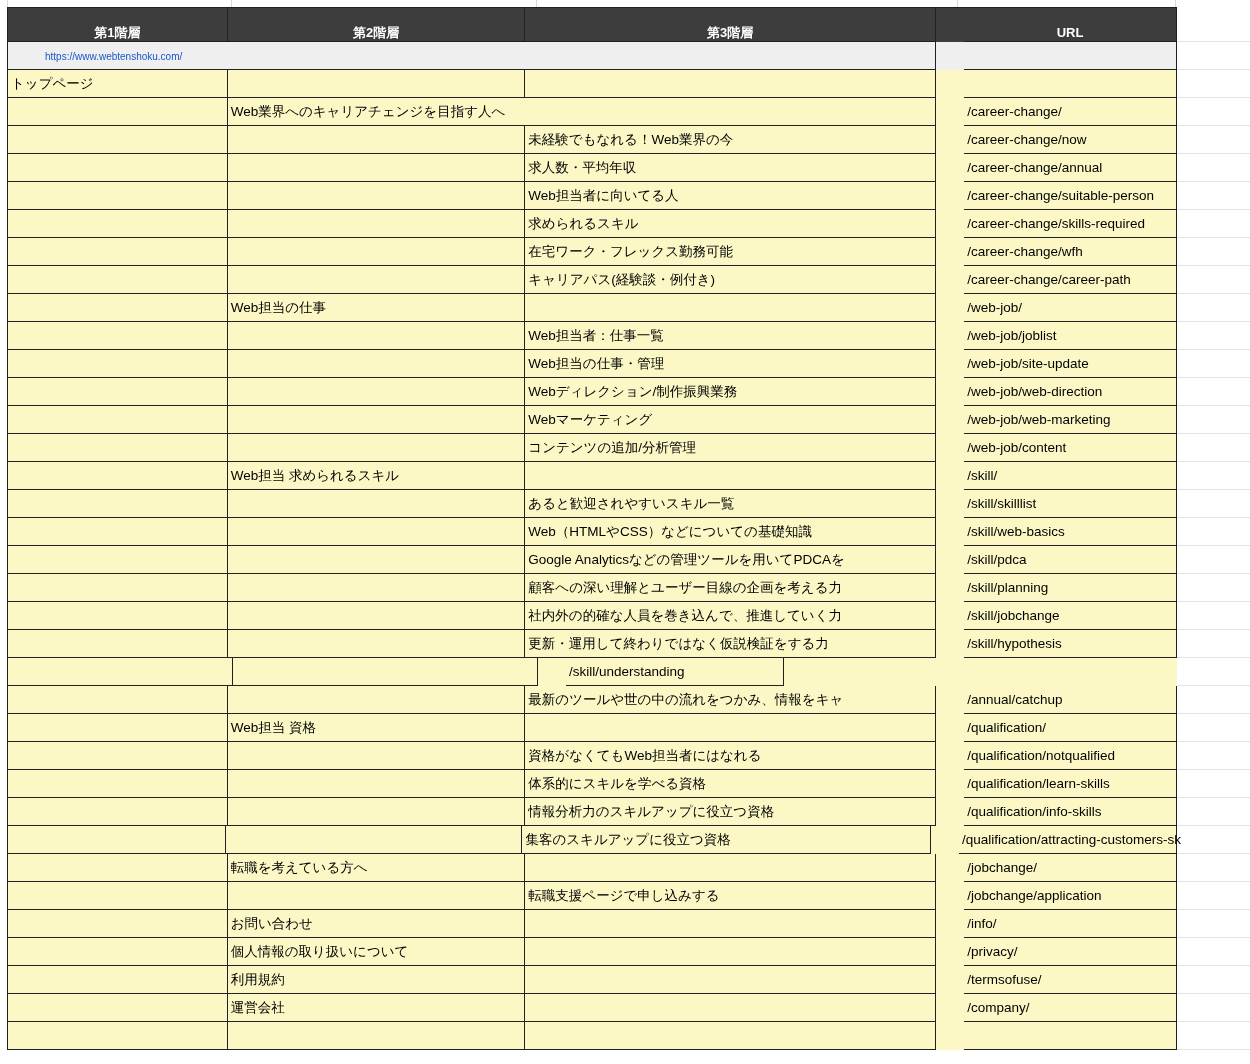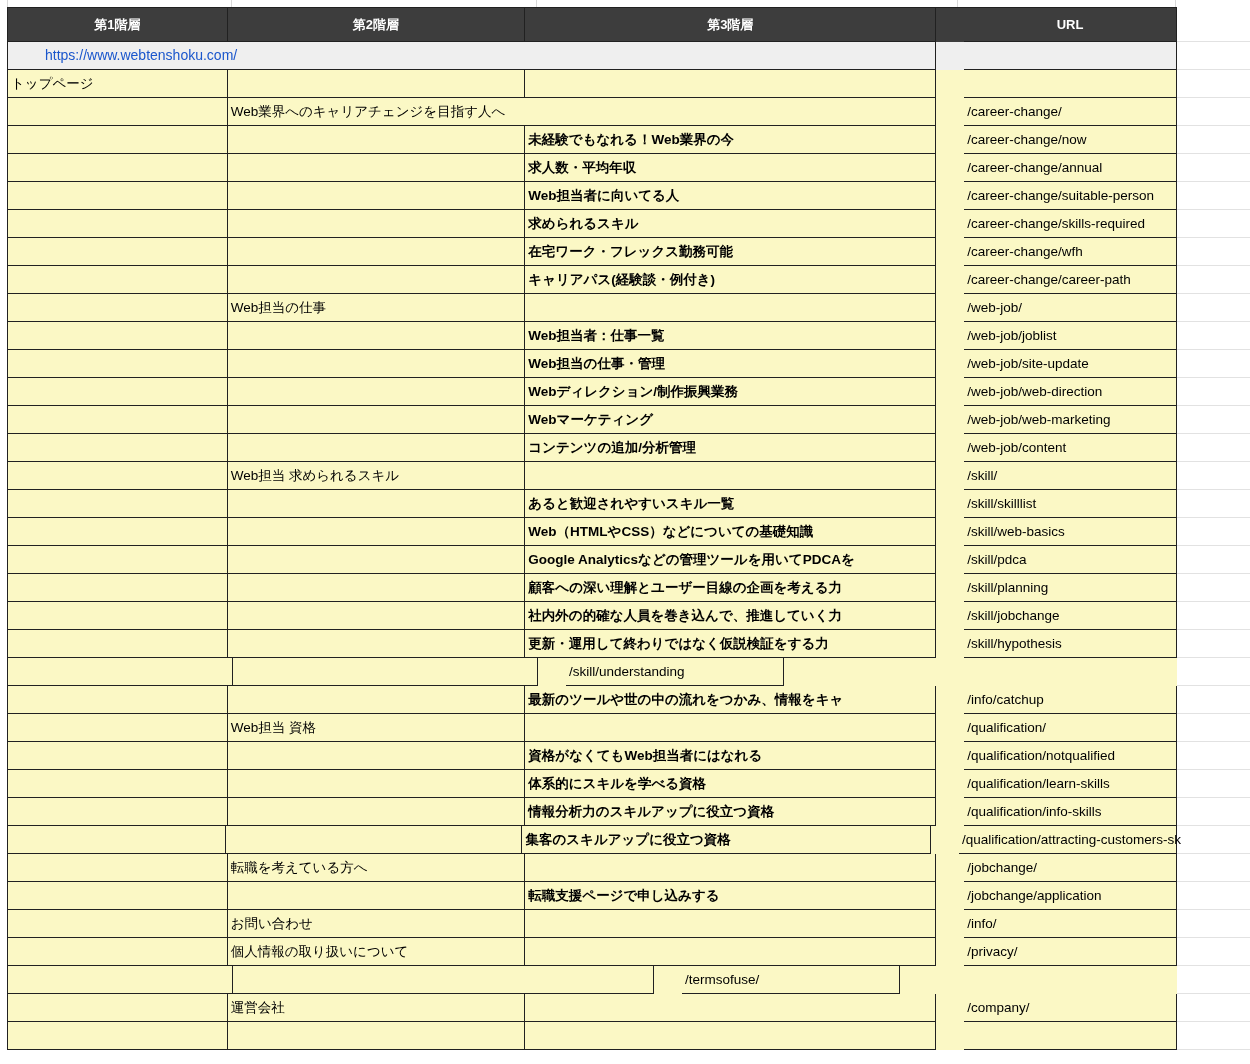--- a/index.html
+++ b/index.html
@@ -38,29 +38,29 @@
     line-height:27px;
     white-space:nowrap;
     overflow:hidden;
   }
   .header-row .cell{
     color:var(--header-text);
     font-weight:700;
     font-size:13px;
     line-height:33px;
     text-align:center;
-    padding:0;
+    padding:8px;
   }
   .c1{width:225px;}
   .c2{width:305px;}
-  .c3{width:421px;font-weight:bold;}
+  .c3{width:421px;}
   .c4{width:218px;overflow:visible;margin-left:28px;}
   .cmerged{width:951px;}
   .cell.spill{overflow:visible;border-right:none;padding-right:1px;}
-  .site-link{color:var(--link-blue);text-decoration:none;font-size:14px;padding-left:34px;}
+  .site-link{color:var(--link-blue);text-decoration:none;font-size:10px;padding-left:34px;}
   .top-stub{position:absolute;top:0;width:1px;height:7px;background:#d9d9d9;}
   .right-grid{
     position:absolute;left:1176px;top:41px;width:74px;height:1023px;
     border-top:1px solid var(--faint-grid);
     background:repeating-linear-gradient(
       to bottom,
       transparent 0px, transparent 27px,
       var(--faint-grid) 27px, var(--faint-grid) 28px
     );
   }
@@ -219,21 +219,21 @@
   </div>
       <div class="row">
     <div class="cell c1"></div>
     <div class="cell c2"></div>
     <div class="cell c4">/skill/understanding</div>
   </div>
       <div class="row">
     <div class="cell c1"></div>
     <div class="cell c2"></div>
     <div class="cell c3">最新のツールや世の中の流れをつかみ、情報をキャ</div>
-    <div class="cell c4">/info/catchup</div>
+    <div class="cell c4">/annual/catchup</div>
   </div>
       <div class="row">
     <div class="cell c1"></div>
     <div class="cell c2">Web担当 資格</div>
     <div class="cell c3"></div>
     <div class="cell c4">/qualification/</div>
   </div>
       <div class="row">
     <div class="cell c1"></div>
     <div class="cell c2"></div>
@@ -277,20 +277,21 @@
     <div class="cell c4">/info/</div>
   </div>
       <div class="row">
     <div class="cell c1"></div>
     <div class="cell c2">個人情報の取り扱いについて</div>
     <div class="cell c3"></div>
     <div class="cell c4">/privacy/</div>
   </div>
       <div class="row">
     <div class="cell c1"></div>
+    <div class="cell c2">利用規約</div>
     <div class="cell c3"></div>
     <div class="cell c4">/termsofuse/</div>
   </div>
       <div class="row">
     <div class="cell c1"></div>
     <div class="cell c2">運営会社</div>
     <div class="cell c3"></div>
     <div class="cell c4">/company/</div>
   </div>
       <div class="row">

